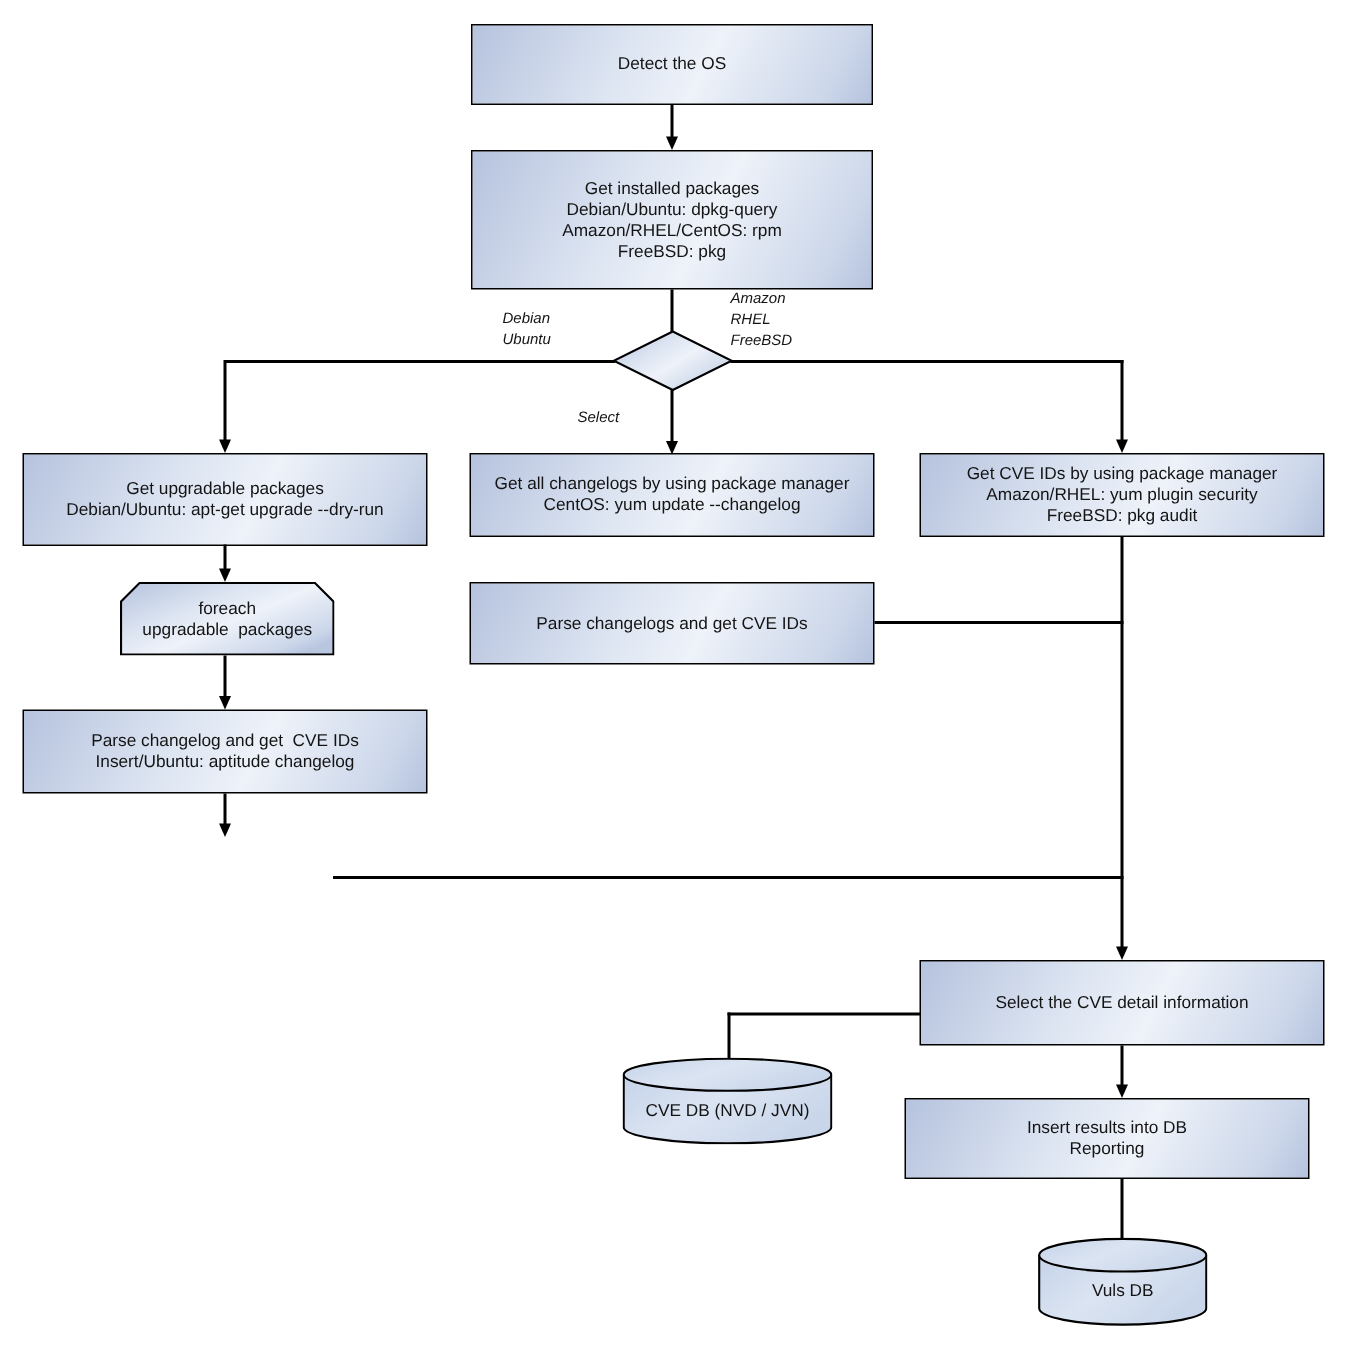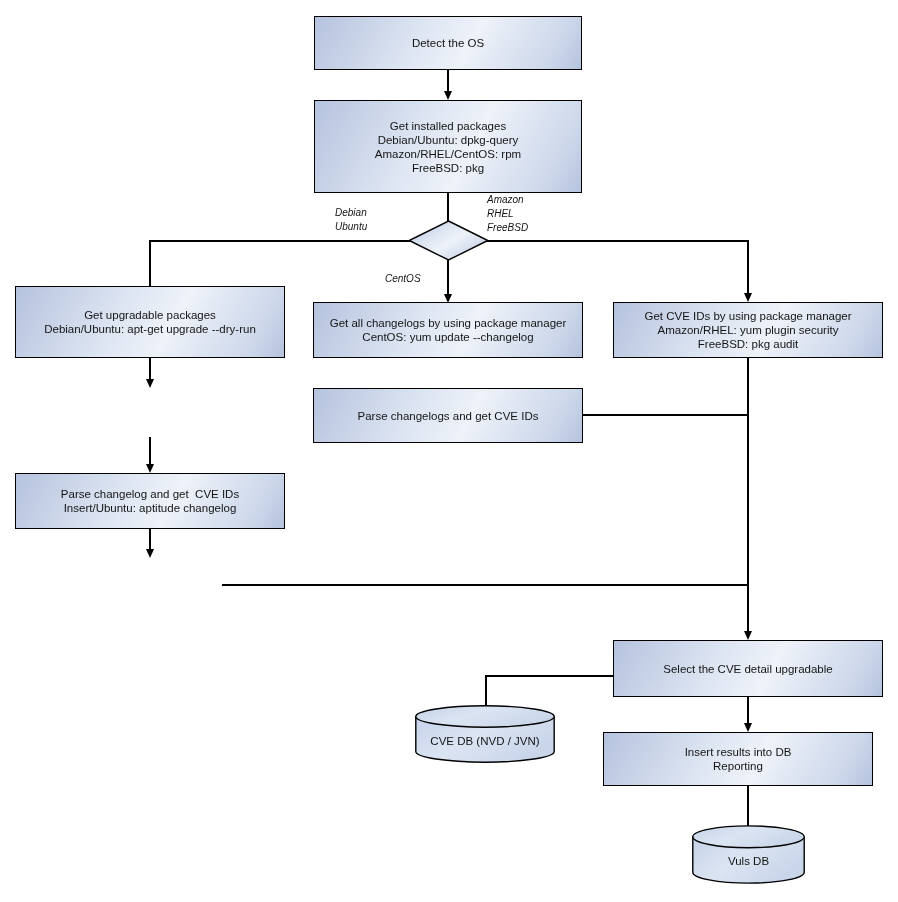--- a/index.html
+++ b/index.html
@@ -92,44 +92,51 @@
   <div class="arrow" style="left:145.5px;top:464px"></div>
   <div class="arrow" style="left:145.5px;top:549px"></div>
   <div class="arrow" style="left:743.5px;top:631px"></div>
   <div class="arrow" style="left:743.5px;top:723px"></div>
 
   <div class="edge-label" style="left:335px;top:206px;width:72px">Debian
 Ubuntu</div>
   <div class="edge-label" style="left:487px;top:193px;width:80px">Amazon
 RHEL
 FreeBSD</div>
-  <div class="edge-label" style="left:385px;top:272px;width:70px">CentOS</div>
+  <div class="edge-label" style="left:385px;top:272px;width:70px">Select</div>
 
   <div class="node rect" style="left:314px;top:16px;width:268px;height:54px">
     <span class="label">Detect the OS</span>
   </div>
 
   <div class="node rect" style="left:314px;top:100px;width:268px;height:93px">
     <span class="label">Get installed packages
 Debian/Ubuntu: dpkg-query
 Amazon/RHEL/CentOS: rpm
 FreeBSD: pkg</span>
   </div>
 
   <div class="node shape" style="left:408px;top:220px;width:81px;height:41px">
     <svg viewBox="0 0 81 41">
       <polygon points="40.5,1 79.8,20.5 40.5,40 1.2,20.5" fill="url(#gradBox)" stroke="#000" stroke-width="1.4"></polygon>
     </svg>
   </div>
 
-  <div class="node rect" style="left:15px;top:286px;width:270px;height:72px">
+  <div class="node rect" style="left:15px;top:302px;width:270px;height:62px">
     <span class="label">Get upgradable packages
 Debian/Ubuntu: apt-get upgrade --dry-run</span>
   </div>
 
+  <div class="node shape" style="left:80px;top:388px;width:143px;height:49px">
+    <svg viewBox="0 0 143 49">
+      <polygon points="13,0.7 130,0.7 142.3,13 142.3,48.3 0.7,48.3 0.7,13" fill="url(#gradBox)" stroke="#000" stroke-width="1.4"></polygon>
+    </svg>
+    <span class="label">foreach
+upgradable  packages</span>
+  </div>
 
   <div class="node rect" style="left:15px;top:473px;width:270px;height:56px">
     <span class="label">Parse changelog and get  CVE IDs
 Insert/Ubuntu: aptitude changelog</span>
   </div>
 
 
   <div class="node rect" style="left:313px;top:302px;width:270px;height:56px">
     <span class="label">Get all changelogs by using package manager
 CentOS: yum update --changelog</span>
@@ -139,21 +146,21 @@
     <span class="label">Parse changelogs and get CVE IDs</span>
   </div>
 
   <div class="node rect" style="left:613px;top:302px;width:270px;height:56px">
     <span class="label">Get CVE IDs by using package manager
 Amazon/RHEL: yum plugin security
 FreeBSD: pkg audit</span>
   </div>
 
   <div class="node rect" style="left:613px;top:640px;width:270px;height:57px">
-    <span class="label">Select the CVE detail upgradable</span>
+    <span class="label">Select the CVE detail information</span>
   </div>
 
   <div class="node rect" style="left:603px;top:732px;width:270px;height:54px">
     <span class="label">Insert results into DB
 Reporting</span>
   </div>
 
   <div class="node shape cyl" style="left:415px;top:705px;width:140px;height:58px">
     <svg viewBox="0 0 140 58">
       <path d="M0.8,11.5 L0.8,46.5 A69.2,10.7 0 0 0 139.2,46.5 L139.2,11.5" fill="url(#gradCyl)" stroke="#000" stroke-width="1.4"></path>

